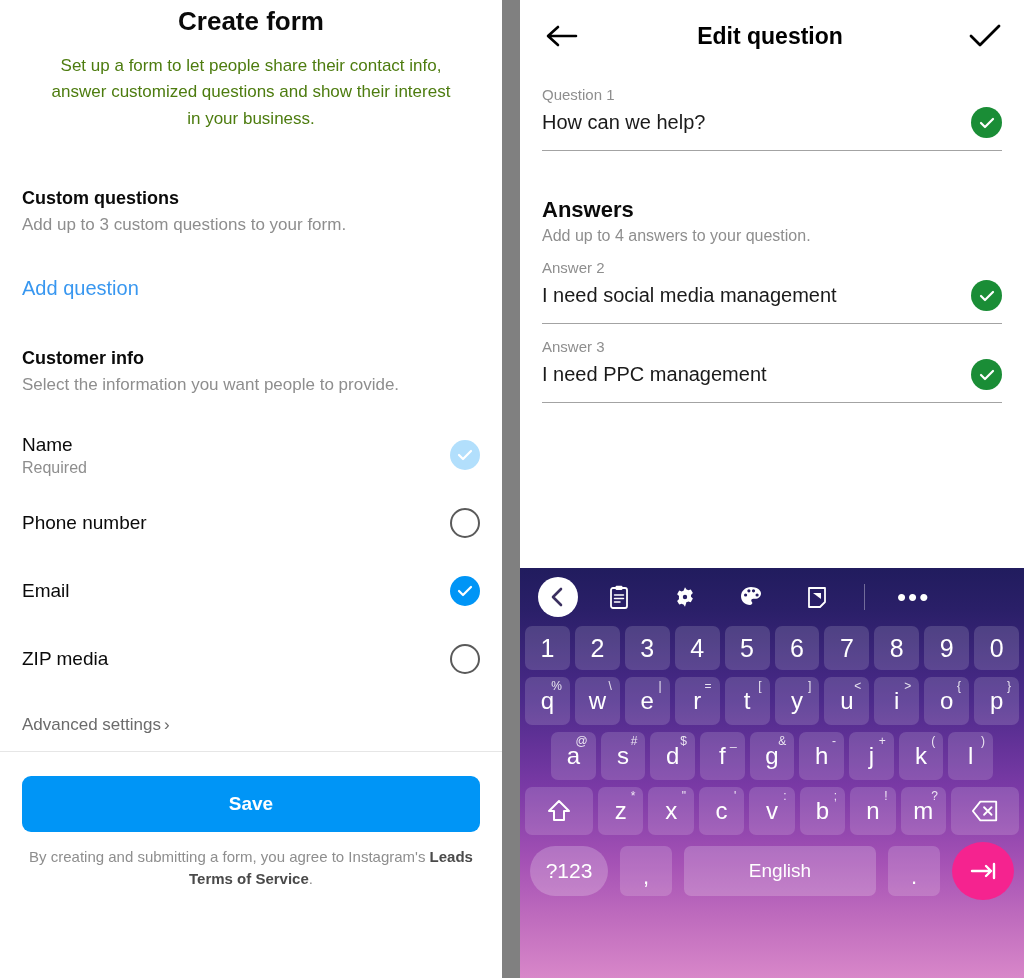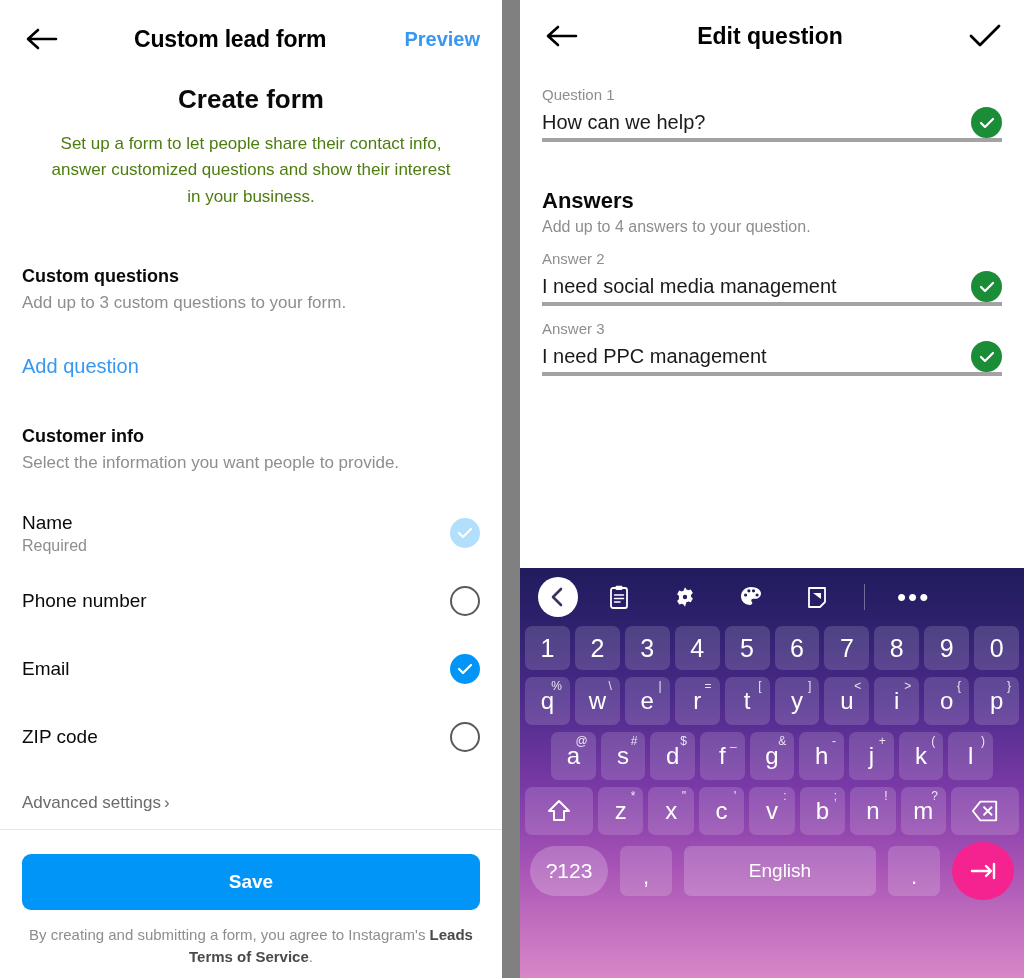--- a/index.html
+++ b/index.html
@@ -115,21 +115,21 @@
   .r-title {
     flex: 1; font-size: 23px; font-weight: bold; color: #000;
     text-align: center; margin-left: -10px;
   }
   .check-done { width: 34px; height: 28px; cursor: pointer; flex: 0 0 auto; }
 
   .field-block { padding: 0 22px; }
   .field-label { font-size: 15px; color: #8e8e8e; margin-bottom: 4px; }
   .field-row {
     display: flex; align-items: center; justify-content: space-between;
-    border-bottom: 4px solid #a3a3a3;
+    padding-bottom: 12px; border-bottom: 1px solid #a3a3a3;
   }
   .field-val { font-size: 20px; color: #1a1a1a; }
   .green-chk {
     width: 31px; height: 31px; border-radius: 50%;
     background: #1a8d36; display: flex; align-items: center; justify-content: center;
     flex: 0 0 auto; cursor: pointer;
   }
   .green-chk svg { width: 18px; height: 18px; }
 
   .answers-head { padding: 0 22px; margin-top: 46px; }
@@ -204,27 +204,20 @@
   }
   .key-enter svg { width: 30px; height: 30px; }
 </style>
 </head>
 <body>
 
 <div class="screen">
 
   <div class="left-panel">
 
-    <div class="l-header">
-      <svg class="back-arrow" viewBox="0 0 40 30">
-        <path d="M34 15 H7 M16 6 L6 15 L16 24" stroke="#000" stroke-width="2.6" fill="none" stroke-linecap="round" stroke-linejoin="round"></path>
-      </svg>
-      <div class="l-title">Custom lead form</div>
-      <div class="preview-link">Preview</div>
-    </div>
 
     <div class="create-title">Create form</div>
     <div class="create-desc">Set up a form to let people share their contact info, answer customized questions and show their interest in your business.</div>
 
     <div class="section sec-custom">
       <div class="section-head">Custom questions</div>
       <div class="section-sub">Add up to 3 custom questions to your form.</div>
     </div>
 
     <div class="add-question">Add question</div>
@@ -257,21 +250,21 @@
             <div class="lab">Email</div>
           </div>
           <div class="chk on">
             <svg viewBox="0 0 18 18">
               <path d="M3 9 L7 13 L15 5" stroke="#fff" stroke-width="2.2" fill="none" stroke-linecap="round" stroke-linejoin="round"></path>
             </svg>
           </div>
         </div>
         <div class="info-row">
           <div class="labels">
-            <div class="lab">ZIP code</div>
+            <div class="lab">ZIP media</div>
           </div>
           <div class="chk off"></div>
         </div>
       </div>
 
     <div class="adv-settings">
       <span>Advanced settings</span>
       <span class="chev">›</span>
     </div>
 

